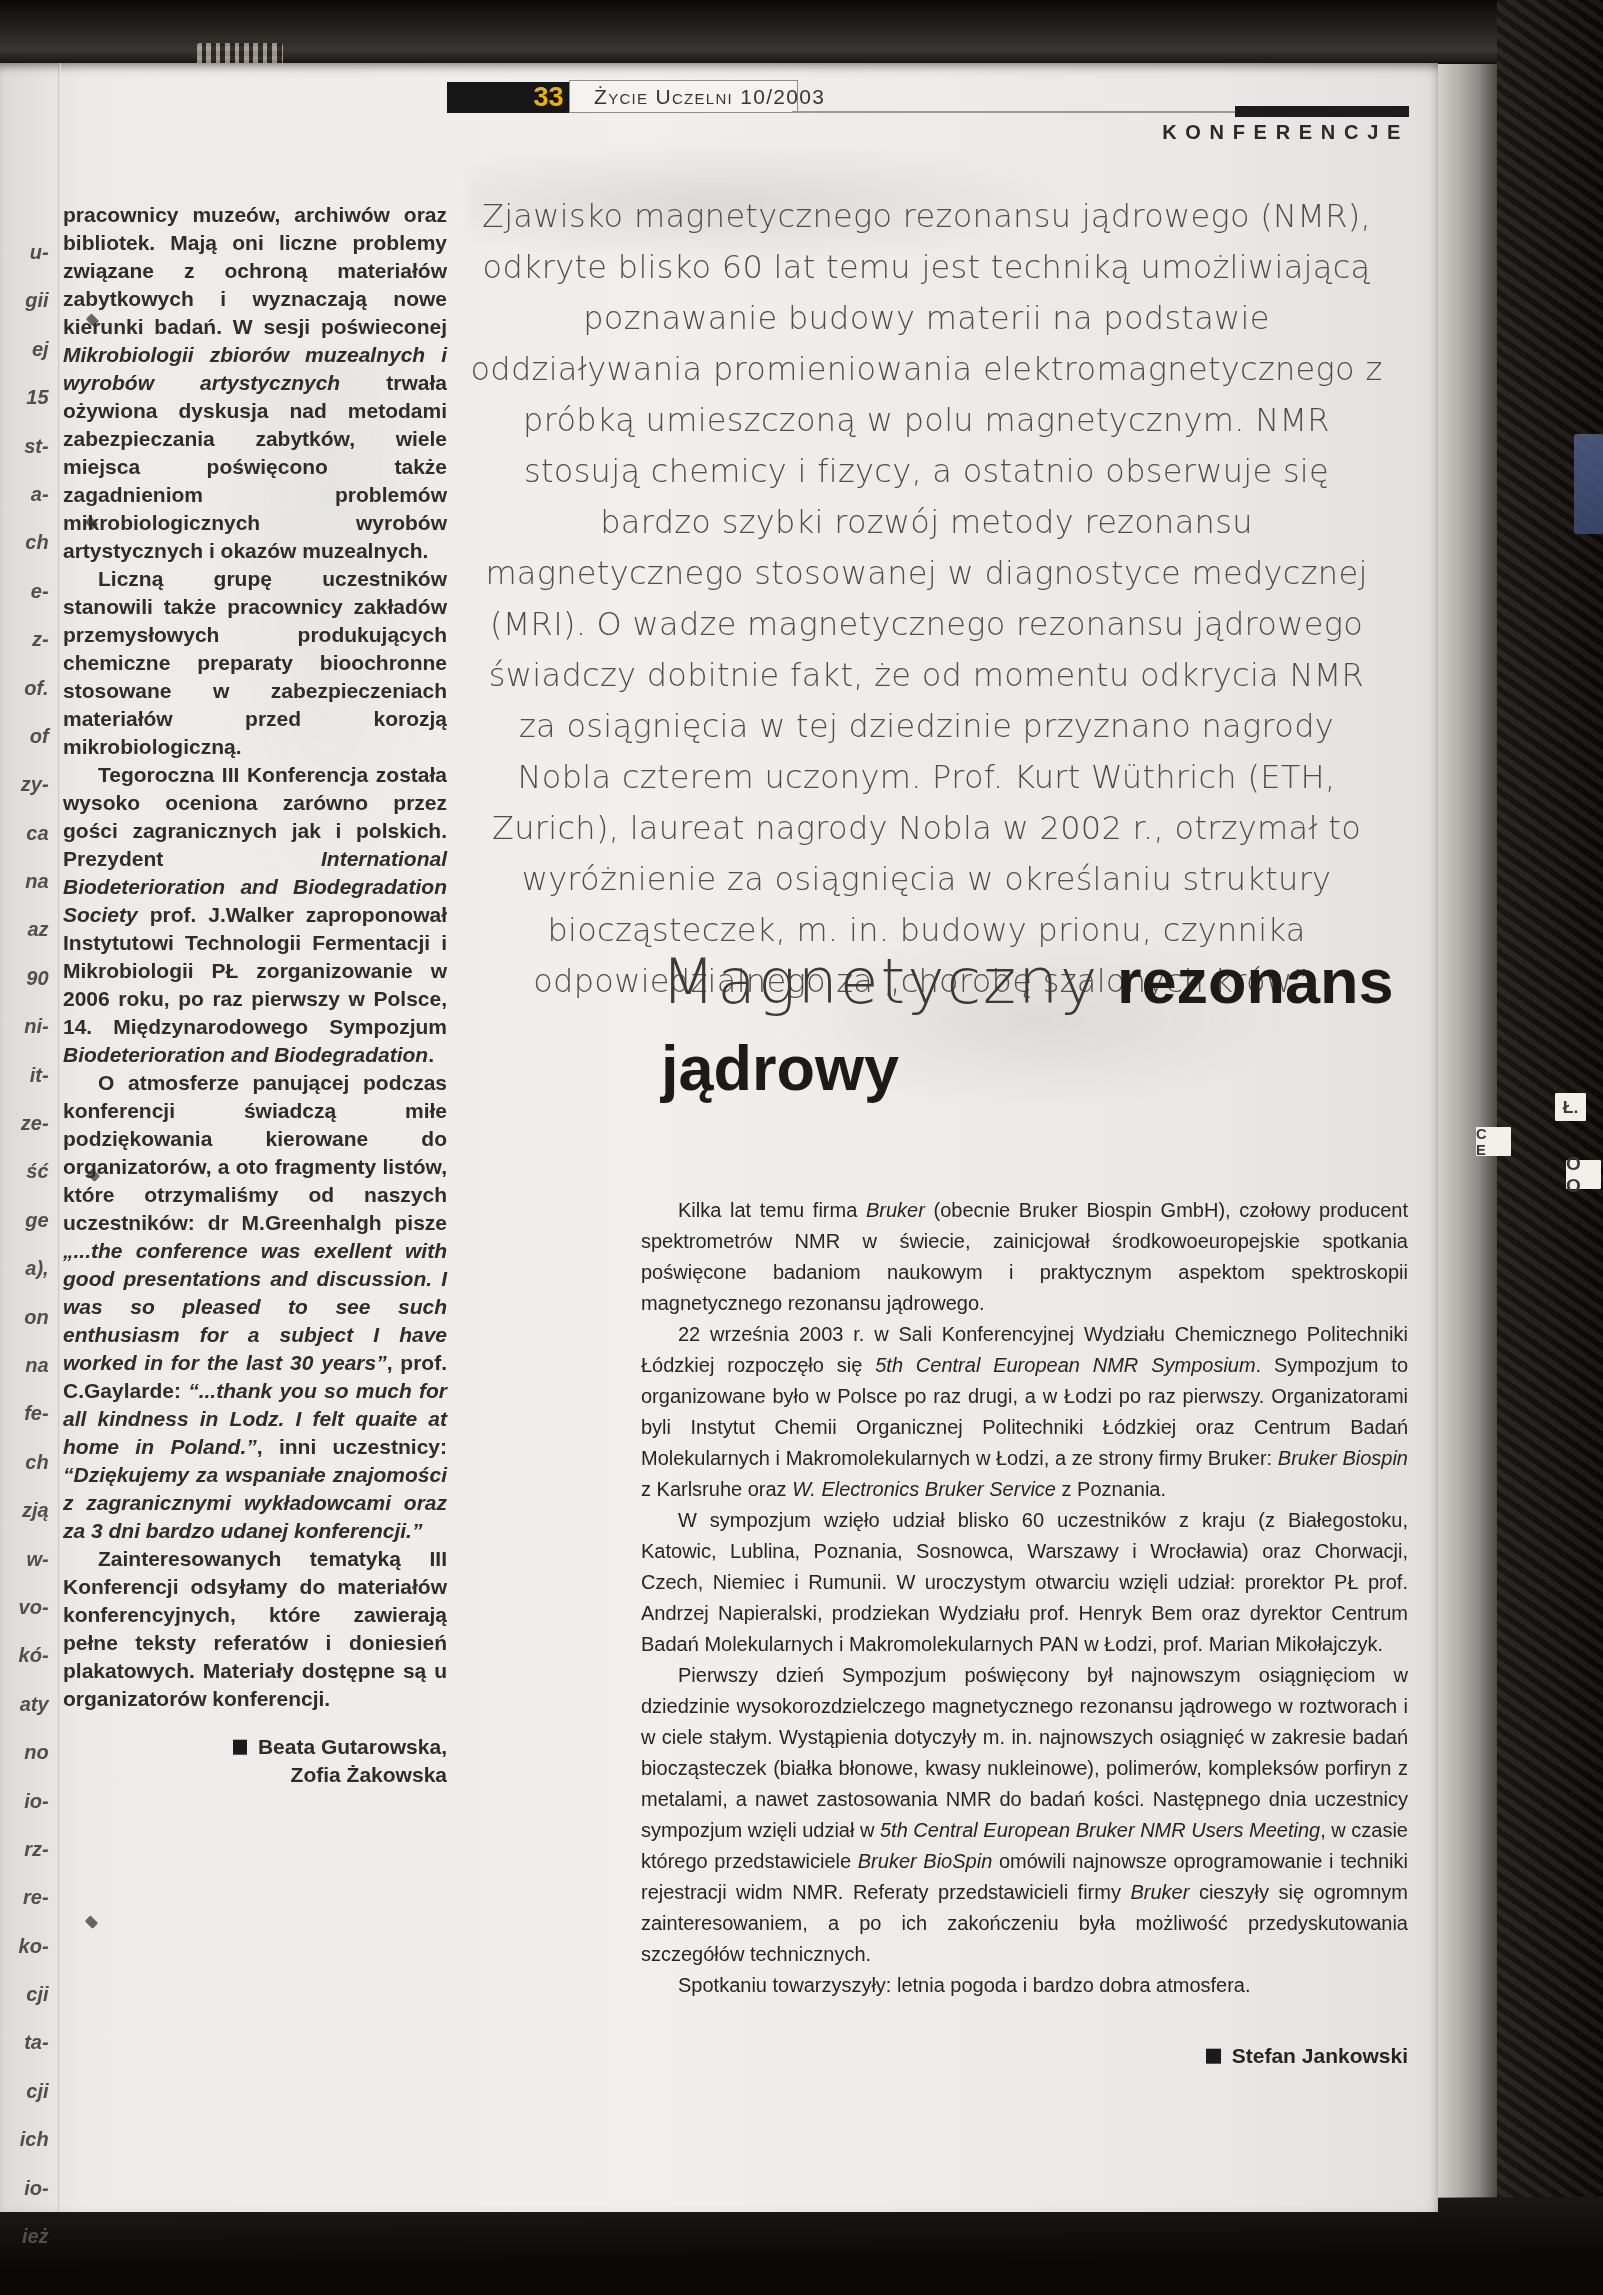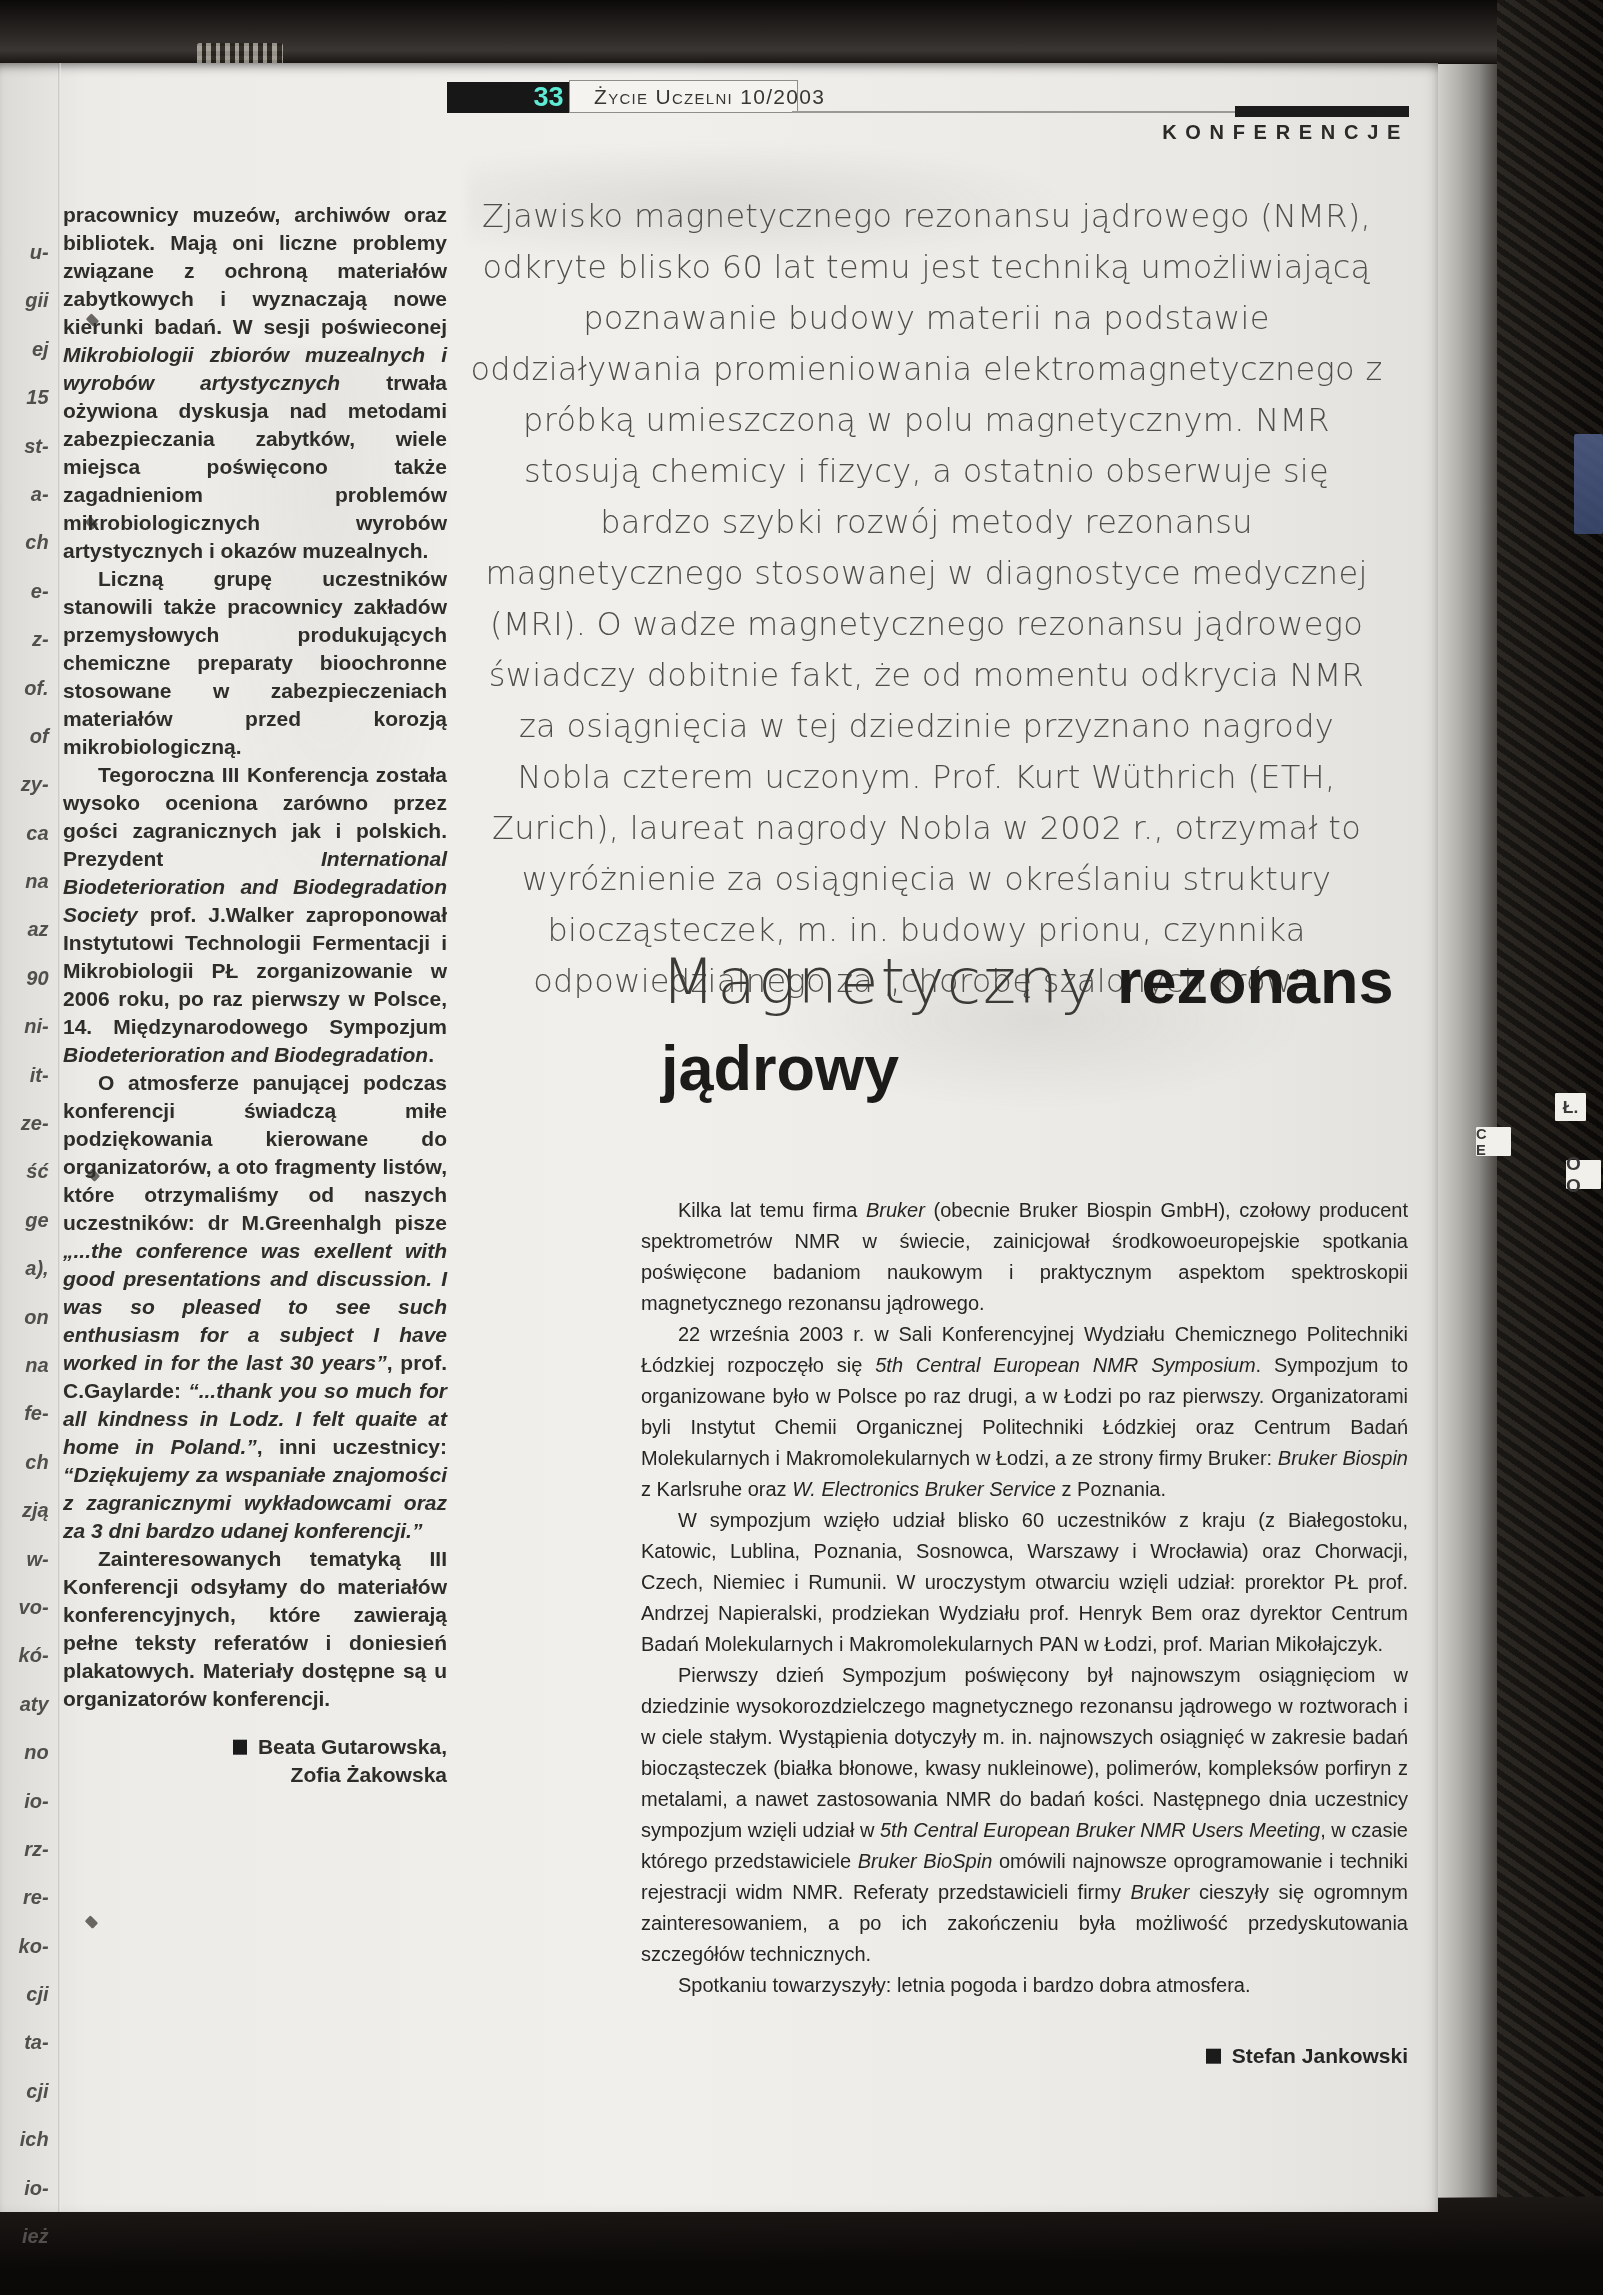--- a/index.html
+++ b/index.html
@@ -52,21 +52,21 @@
     background:radial-gradient(ellipse at 50% 20%,rgba(130,127,120,.16),rgba(0,0,0,0) 70%);}
 
   
   .gutter-frags{position:absolute;left:0;top:179px;width:54px;
     display:flex;flex-direction:column;gap:27.4px;}
   .frag{font-weight:700;font-size:20px;line-height:21px;color:#514f4c;
     text-align:right;padding-right:5.4px;font-style:italic;}
 
   
   .pagenum-bar{position:absolute;left:447px;top:19px;width:122px;height:31px;
-    background:#171717;color:#5eead4;display:flex;align-items:center;
+    background:#171717;color:#eab308;display:flex;align-items:center;
     justify-content:flex-end;padding-right:5.4px;box-sizing:border-box;
     font-size:27px;font-weight:800;}
   .masthead-box{position:absolute;left:569px;top:17.4px;width:229px;height:33px;
     background:#f4f3f0;border:1.3px solid #8f8d89;box-sizing:border-box;
     display:flex;align-items:center;padding-left:24px;}
   .masthead-text{font-variant:small-caps;font-size:21px;letter-spacing:1.3px;
     color:#38373- ;color:#383734;font-weight:500;white-space:nowrap;}
   .header-rule{position:absolute;left:792px;top:48px;width:443px;height:2px;
     background:#9b9995;}
   .section-bar{position:absolute;left:1235px;top:43px;width:174px;height:11.4px;

